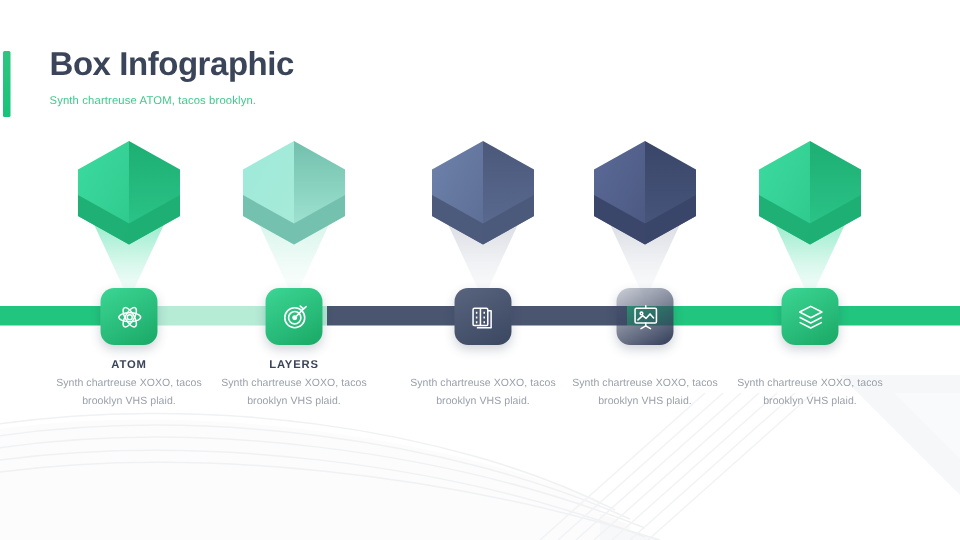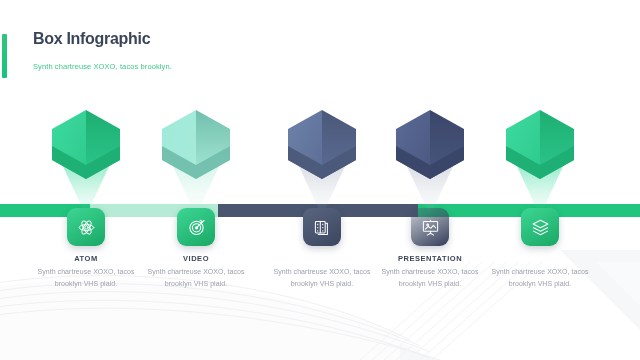--- a/index.html
+++ b/index.html
@@ -15,34 +15,34 @@
 
   
   #header{position:absolute;left:0;top:30px;z-index:5;}
   #accent-bar{
     position:absolute;left:2px;top:4px;width:5px;height:44px;
     background:linear-gradient(180deg,#2fc57f 0%,#17c37b 100%);
     border-radius:1px;
   }
   #title{
     position:absolute;left:33px;top:0px;
-    font-size:16px;font-weight:bold;color:#3b4559;letter-spacing:-0.3px;
+    font-size:22px;font-weight:bold;color:#3b4559;letter-spacing:-0.3px;
     white-space:nowrap;
   }
   #subtitle{
     position:absolute;left:33px;top:32px;
     font-size:7.5px;color:#3fc98a;letter-spacing:0.1px;white-space:nowrap;
   }
 
   
   #timeline{position:absolute;left:0;top:204px;width:640px;height:13px;z-index:2;}
   .seg{position:absolute;top:0;height:13px;}
 
   
-  .col{position:absolute;top:16px;width:128px;height:272px;z-index:3;}
+  .col{position:absolute;top:0;width:128px;height:272px;z-index:3;}
   .cube-wrap{position:absolute;left:0;top:88px;width:128px;height:116px;}
   .cube-wrap svg{display:block;margin:0 auto;}
 
   .tile{
     position:absolute;left:50%;top:192px;margin-left:-19px;
     width:38px;height:38px;border-radius:9px;
     display:flex;align-items:center;justify-content:center;
     box-shadow:0 3px 7px rgba(40,55,80,.22);
     z-index:4;
   }
@@ -90,21 +90,21 @@
     <path d="M420,360 L530,262"></path>
     <path d="M432,360 L542,262"></path>
   </g>
   <path d="M560,250 L640,250 L640,330 Z" fill="#f6f7f9"></path>
   <path d="M596,262 L640,262 L640,306 Z" fill="#f9fafb"></path>
 </svg>
 
 <div id="header">
   <div id="accent-bar"></div>
   <div id="title">Box Infographic</div>
-  <div id="subtitle">Synth chartreuse XOXO, tacos brooklyn.</div>
+  <div id="subtitle">Synth chartreuse ATOM, tacos brooklyn.</div>
 </div>
 
 <div id="timeline">
     <div class="seg" style="left: 0px; width: 90px; background: rgb(33, 197, 125);"></div>
     <div class="seg" style="left: 90px; width: 128px; background: rgb(182, 236, 214);"></div>
     <div class="seg" style="left: 218px; width: 128px; background: rgb(74, 85, 112);"></div>
     <div class="seg" style="left: 346px; width: 72px; background: rgb(74, 85, 112);"></div>
     <div class="seg" style="left: 418px; width: 222px; background: rgb(33, 197, 125);"></div>
   </div>
 
@@ -184,21 +184,21 @@
         <span>
           <svg width="19" height="19" viewBox="0 0 24 24" fill="none" stroke="#ffffff" stroke-width="1.35" stroke-linecap="round">
       <circle cx="12" cy="12.4" r="8.4"></circle>
       <circle cx="12" cy="12.4" r="5.2"></circle>
       <circle cx="12" cy="12.4" r="2.1" fill="#ffffff" stroke="none"></circle>
       <path d="M12 12.4 L19.4 5"></path>
       <path d="M16.6 2.6 L19.4 5 L21.6 3.1"></path>
     </svg>
         </span>
       </div>
-      <div class="cap">VIDEO</div>
+      <div class="cap">LAYERS</div>
       <div class="desc">Synth chartreuse XOXO, tacos brooklyn VHS plaid.</div>
     </div>
     <div class="col" style="left: 258px;">
       <div class="cube-wrap">
   <svg width="86" height="116" viewBox="0 0 86 116">
     <defs>
       <linearGradient id="bg2" x1="0" y1="0" x2="0" y2="1">
         <stop offset="0%" stop-color="#b9bfcb" stop-opacity="0.55"></stop>
         <stop offset="55%" stop-color="#b9bfcb" stop-opacity="0.20"></stop>
         <stop offset="100%" stop-color="#b9bfcb" stop-opacity="0.02"></stop>
@@ -270,21 +270,20 @@
           <svg width="19" height="19" viewBox="0 0 24 24" fill="none" stroke="#ffffff" stroke-width="1.3" stroke-linecap="round" stroke-linejoin="round">
       <path d="M12 2.4 L12 4.4"></path>
       <rect x="3" y="4.4" width="18" height="12.4" rx="1.1"></rect>
       <path d="M12 16.8 L12 19.2"></path>
       <path d="M8 21.6 L12 19.2 L16 21.6"></path>
       <circle cx="8.4" cy="8.8" r="1.1"></circle>
       <path d="M5.4 14.2 L9.4 10.6 L12.2 13.0 L15.6 9.2 L18.6 12.6"></path>
     </svg>
         </span>
       </div>
-      <div class="cap">PRESENTATION</div>
       <div class="desc">Synth chartreuse XOXO, tacos brooklyn VHS plaid.</div>
     </div>
     <div class="col" style="left: 476px;">
       <div class="cube-wrap">
   <svg width="86" height="116" viewBox="0 0 86 116">
     <defs>
       <linearGradient id="bg4" x1="0" y1="0" x2="0" y2="1">
         <stop offset="0%" stop-color="#3ddba0" stop-opacity="0.55"></stop>
         <stop offset="55%" stop-color="#3ddba0" stop-opacity="0.20"></stop>
         <stop offset="100%" stop-color="#3ddba0" stop-opacity="0.02"></stop>

